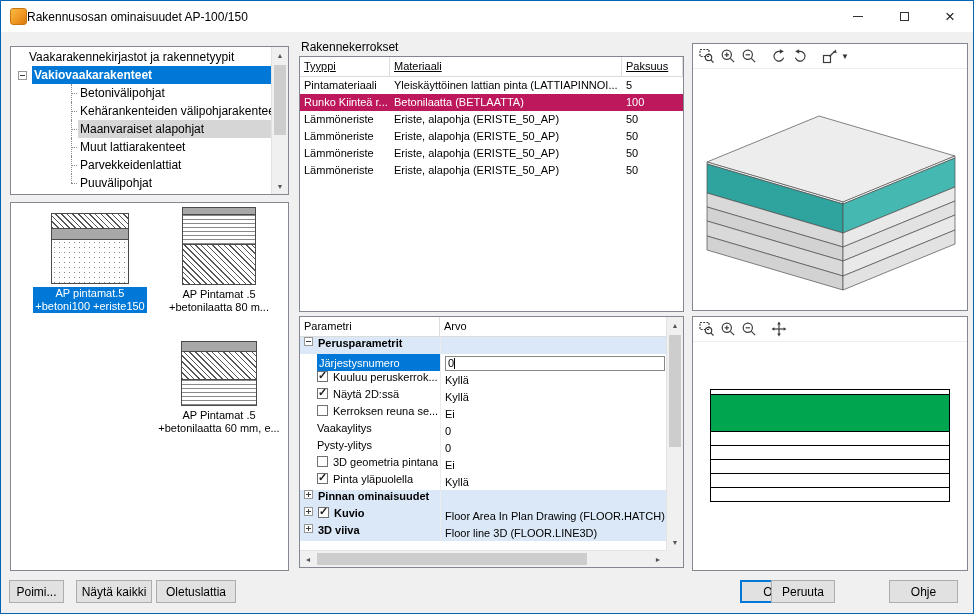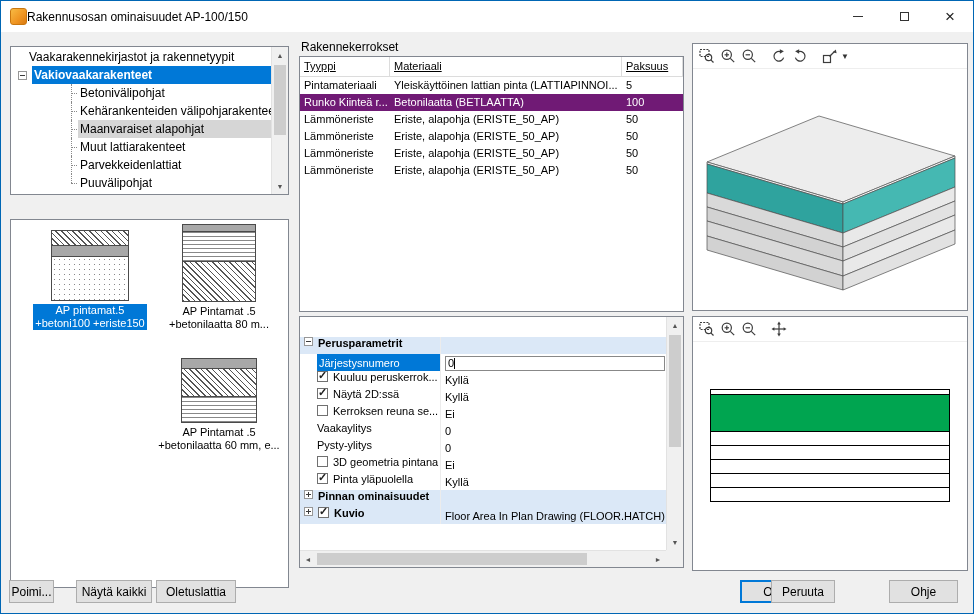--- a/index.html
+++ b/index.html
@@ -45,21 +45,21 @@
   .sb-up,.sb-down { position:absolute; left:0; width:16px; height:16px; display:flex; align-items:center; justify-content:center; font-size:7px; color:#555; }
   .sb-up { top:0; } .sb-down { bottom:0; }
   .sb-thumb { position:absolute; left:2px; right:2px; background:#cdcdcd; }
   .hsb { position:absolute; left:0; right:17px; bottom:0; height:17px; background:#f0f0f0; border-top:1px solid #e2e2e2; }
   .sb-left,.sb-right { position:absolute; top:0; width:16px; height:16px; display:flex; align-items:center; justify-content:center; font-size:7px; color:#555; }
   .sb-left { left:0; } .sb-right { right:0; }
   .hsb-thumb { position:absolute; top:2px; bottom:2px; background:#cdcdcd; }
   .sb-corner { position:absolute; right:0; bottom:0; width:17px; height:17px; background:#f0f0f0; }
 
   
-  .gallery { left:9px; top:218px; width:279px; height:369px; }
+  .gallery { left:9px; top:201px; width:279px; height:369px; }
   .gal-item { position:absolute; display:flex; flex-direction:column; align-items:center; }
   .thumb { border:1px solid #4a4a4a; background:#fff; display:flex; flex-direction:column; overflow:hidden; }
   .layer { width:100%; flex:none; }
   .layer + .layer { border-top:1px solid #4a4a4a; }
   .hatchA { background:repeating-linear-gradient(45deg,#555 0px,#555 1px,#fff 1px,#fff 4px); }
   .solidG { background:#a8a8a8; }
   .dots { background-color:#fff; background-image:radial-gradient(#888 0.7px, transparent 0.9px); background-size:5px 5px; }
   .hstripes { background:repeating-linear-gradient(0deg,#888 0px,#888 1px,#fff 1px,#fff 4px); }
   .tan { background:#ead9a0; }
   .gal-label { margin-top:3px; font-size:11px; line-height:13px; text-align:center; }
@@ -67,21 +67,21 @@
   .gal-label.sel { background:#0078d7; color:#fff; padding:0 2px; }
 
   
   .layers-title { position:absolute; left:300px; top:39px; font-size:12px; }
   .layers { left:298px; top:55px; width:385px; height:256px; font-size:11px; }
   .lt-head { display:flex; height:20px; border-bottom:1px solid #dcdcdc;text-decoration:underline; }
   .lt-head > div { padding:3px 4px 0 4px; border-right:1px solid #dcdcdc; white-space:nowrap; overflow:hidden; }
   .lt-row { display:flex; height:17px; line-height:17px; }
   .lt-row > div { padding:0 4px; white-space:nowrap; overflow:hidden; }
   .c1 { width:90px; flex:none; } .c2 { width:232px; flex:none; } .c3 { flex:1; }
-  .lt-row.sel { background:#701a75; color:#fff; }
+  .lt-row.sel { background:#be185d; color:#fff; }
 
   
   .params { left:298px; top:315px; width:385px; height:252px; font-size:11px; }
   .p-head { position:absolute; left:0; top:0; right:17px; height:20px; border-bottom:1px solid #dcdcdc; display:flex; }
   .p-head > div { padding:3px 4px 0 4px; white-space:nowrap; }
   .p-head .hc1 { width:140px; flex:none; border-right:1px solid #dcdcdc; }
   .p-body { position:absolute; left:0; top:20px; right:17px; bottom:17px; overflow:hidden; }
   .p-row { display:flex; height:17px; align-items:stretch; }
   .p-row.group { background:#dbe8f7; }
   .p-label { width:140px; flex:none; display:flex; align-items:flex-start; padding-left:2px; overflow:hidden; white-space:nowrap; }
@@ -292,20 +292,24 @@
       <div class="c3">50</div>
     </div>
     <div class="lt-row">
       <div class="c1">Lämmöneriste</div>
       <div class="c2">Eriste, alapohja (ERISTE_50_AP)</div>
       <div class="c3">50</div>
     </div>
   </div>
 
   <div class="panel params">
+    <div class="p-head">
+      <div class="hc1">Parametri</div>
+      <div class="hc2">Arvo</div>
+    </div>
     <div class="p-body">
       <div class="p-row group">
         <div class="p-label bold">
             <span class="exp"></span>
             <span>Perusparametrit</span>
           </div>
         <div class="p-value"></div>
       </div>
       <div class="p-row">
         <div class="p-label">
@@ -395,20 +399,29 @@
         <div class="p-value"></div>
       </div>
       <div class="p-row group">
         <div class="p-label bold">
             <span class="exp plus"></span>
             <span class="cb on"></span>
             <span>Kuvio</span>
           </div>
         <div class="p-value">
             <span>Floor Area In Plan Drawing (FLOOR.HATCH)</span>
+          </div>
+      </div>
+      <div class="p-row group">
+        <div class="p-label bold">
+            <span class="exp plus"></span>
+            <span>3D viiva</span>
+          </div>
+        <div class="p-value">
+            <span>Floor line 3D (FLOOR.LINE3D)</span>
           </div>
       </div>
     </div>
     <div class="vsb" style="bottom:17px;">
       <div class="sb-up">▲</div>
       <div class="sb-thumb" style="top:18px;height:112px;"></div>
       <div class="sb-down">▼</div>
     </div>
     <div class="hsb">
       <div class="sb-left">◄</div>
@@ -500,21 +513,21 @@
       <div class="srow" style="height:6px;"></div>
       <div class="srow green" style="height:38px;"></div>
       <div class="srow" style="height:15px;"></div>
       <div class="srow" style="height:15px;"></div>
       <div class="srow" style="height:15px;"></div>
       <div class="srow" style="height:15px;"></div>
       <div class="srow" style="height:15px;"></div>
     </div>
   </div>
 
-  <div class="btn" style="left:8px; top:579px; width:45px;">
+  <div class="btn" style="left:8px; top:579px; width:55px;">
       <span>Poimi...</span>
     </div>
   <div class="btn" style="left:75px; top:579px; width:76px;">
       <span>Näytä kaikki</span>
     </div>
   <div class="btn" style="left:155px; top:579px; width:80px;">
       <span>Oletuslattia</span>
     </div>
   <div class="btn default" style="left:739px; top:579px; width:64px;">
       <span>OK</span>

